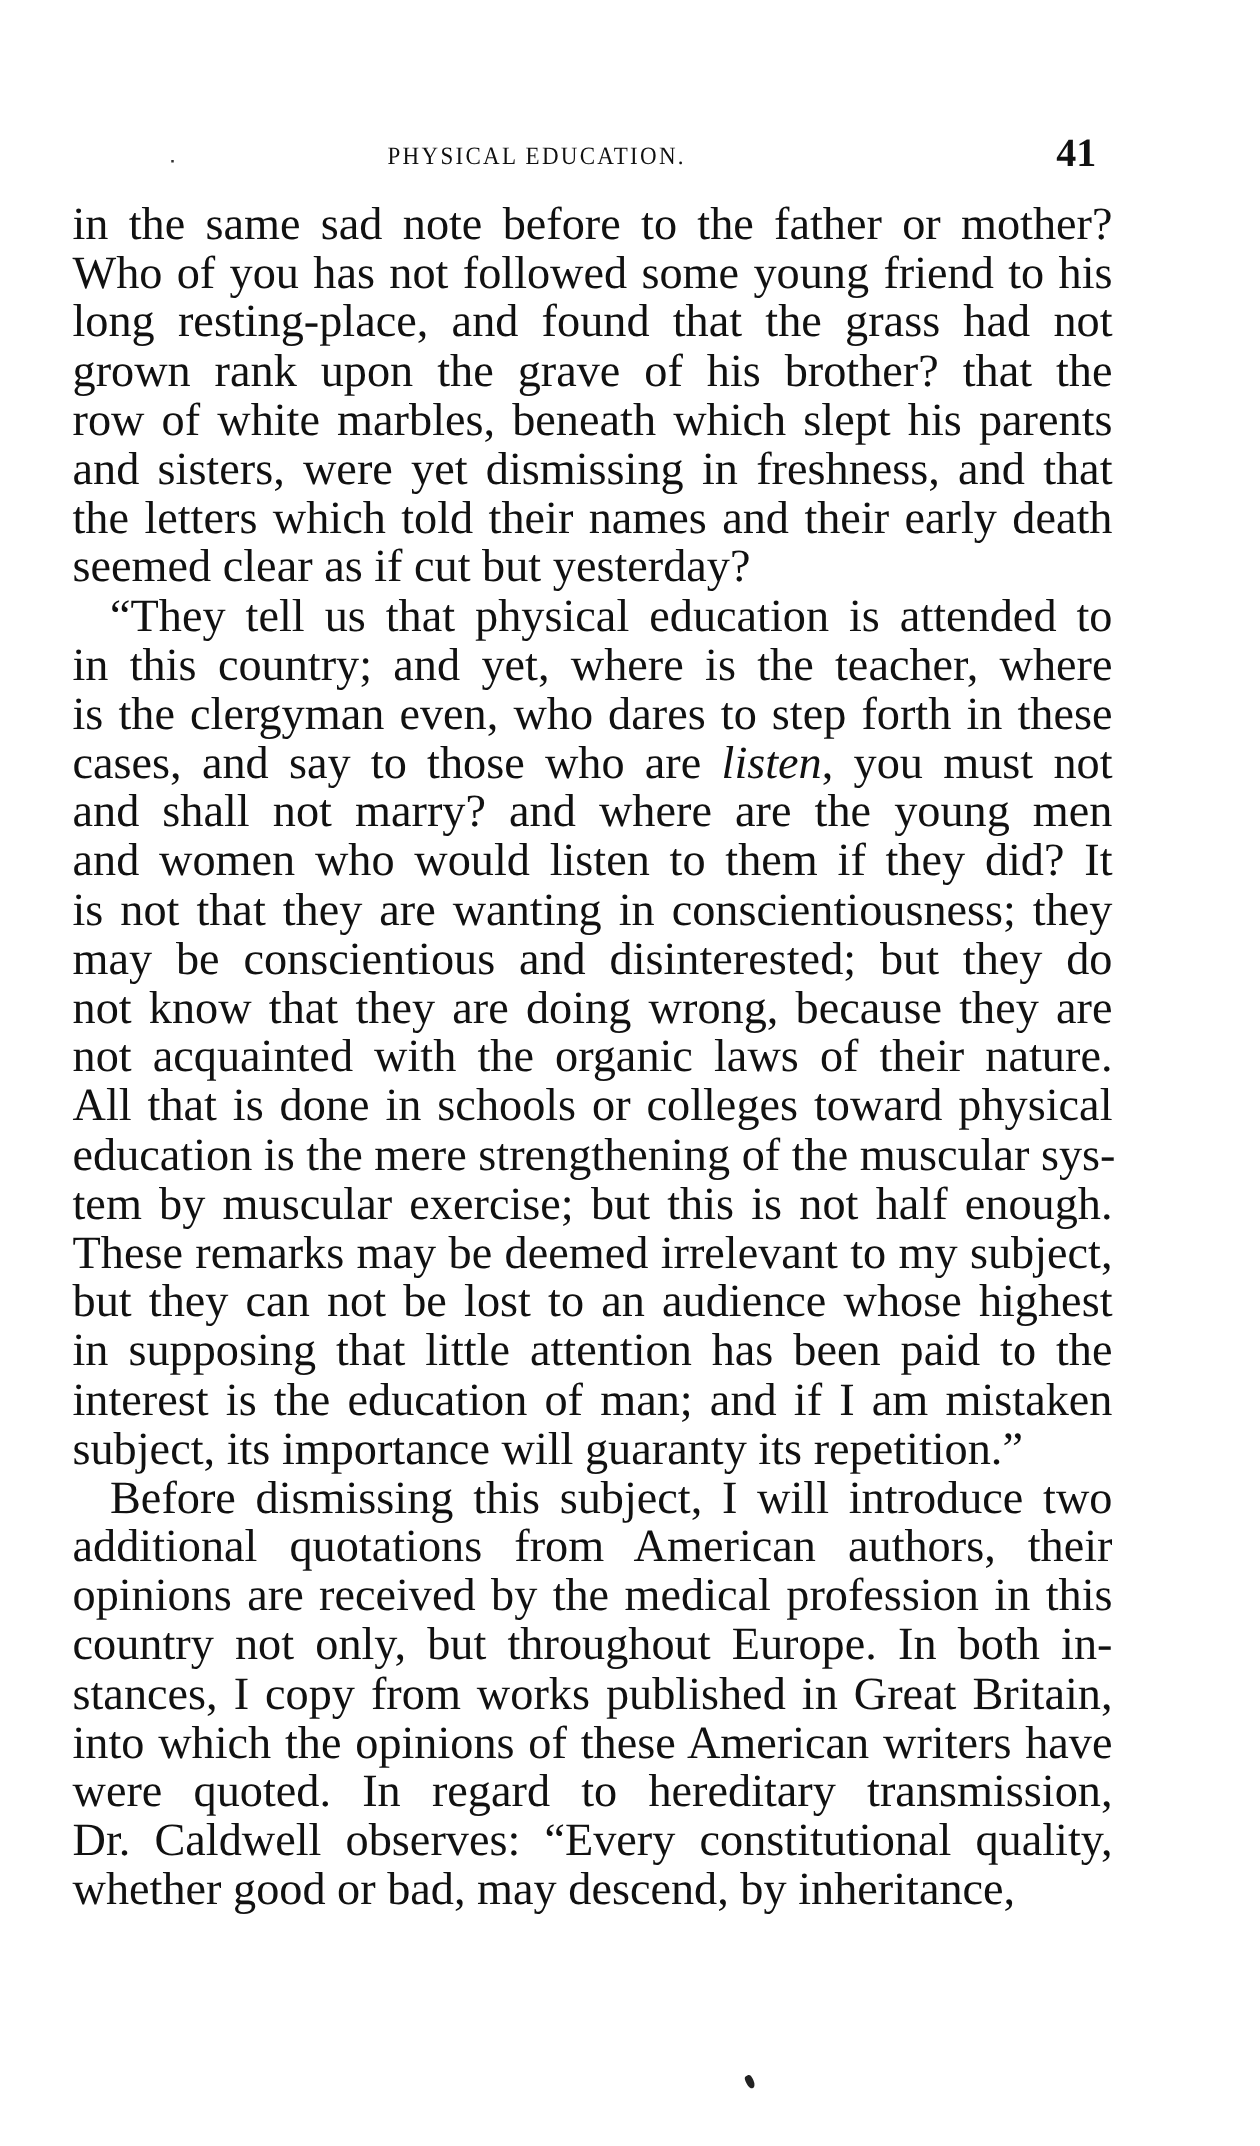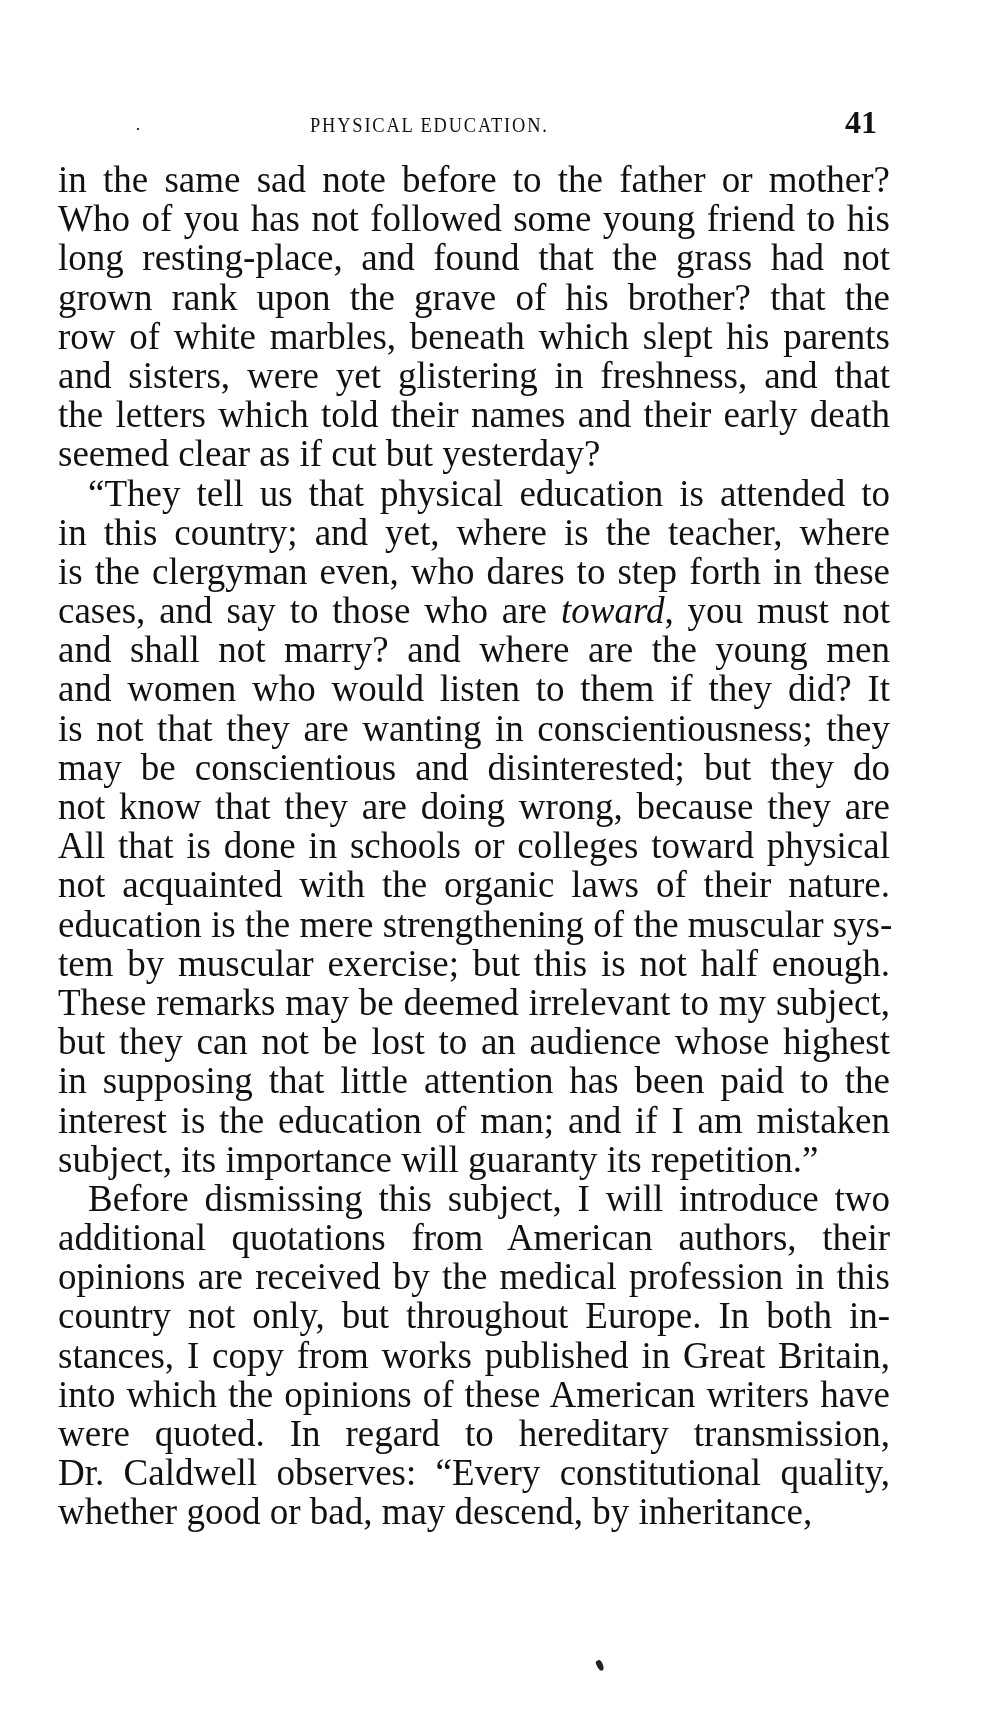--- a/index.html
+++ b/index.html
@@ -28,36 +28,36 @@
   <span class="folio">41</span>
 </div>
 
 <div class="body-text" id="body-text">
     <div>
       <div class="line">in the same sad note before to the father or mother?</div>
       <div class="line">Who of you has not followed some young friend to his</div>
       <div class="line">long resting-place, and found that the grass had not</div>
       <div class="line">grown rank upon the grave of his brother? that the</div>
       <div class="line">row of white marbles, beneath which slept his parents</div>
-      <div class="line">and sisters, were yet glistering in freshness, and that</div>
+      <div class="line">and sisters, were yet dismissing in freshness, and that</div>
       <div class="line">the letters which told their names and their early death</div>
       <div class="line last">seemed clear as if cut but yesterday?</div>
     </div>
     <div>
       <div class="line indent">“They tell us that physical education is attended to</div>
       <div class="line">in this country; and yet, where is the teacher, where</div>
       <div class="line">is the clergyman even, who dares to step forth in these</div>
-      <div class="line">cases, and say to those who are <em>toward</em>, you must not</div>
+      <div class="line">cases, and say to those who are <em>listen</em>, you must not</div>
       <div class="line">and shall not marry? and where are the young men</div>
       <div class="line">and women who would listen to them if they did?  It</div>
       <div class="line">is not that they are wanting in conscientiousness; they</div>
       <div class="line">may be conscientious and disinterested; but they do</div>
       <div class="line">not know that they are doing wrong, because they are</div>
+      <div class="line">not acquainted with the organic laws of their nature.</div>
       <div class="line">All that is done in schools or colleges toward physical</div>
-      <div class="line">not acquainted with the organic laws of their nature.</div>
       <div class="line">education is the mere strengthening of the muscular sys-</div>
       <div class="line">tem by muscular exercise; but this is not half enough.</div>
       <div class="line">These remarks may be deemed irrelevant to my subject,</div>
       <div class="line">but they can not be lost to an audience whose highest</div>
       <div class="line">in supposing that little attention has been paid to the</div>
       <div class="line">interest is the education of man; and if I am mistaken</div>
       <div class="line last">subject, its importance will guaranty its repetition.”</div>
     </div>
     <div>
       <div class="line indent">Before dismissing this subject, I will introduce two</div>

